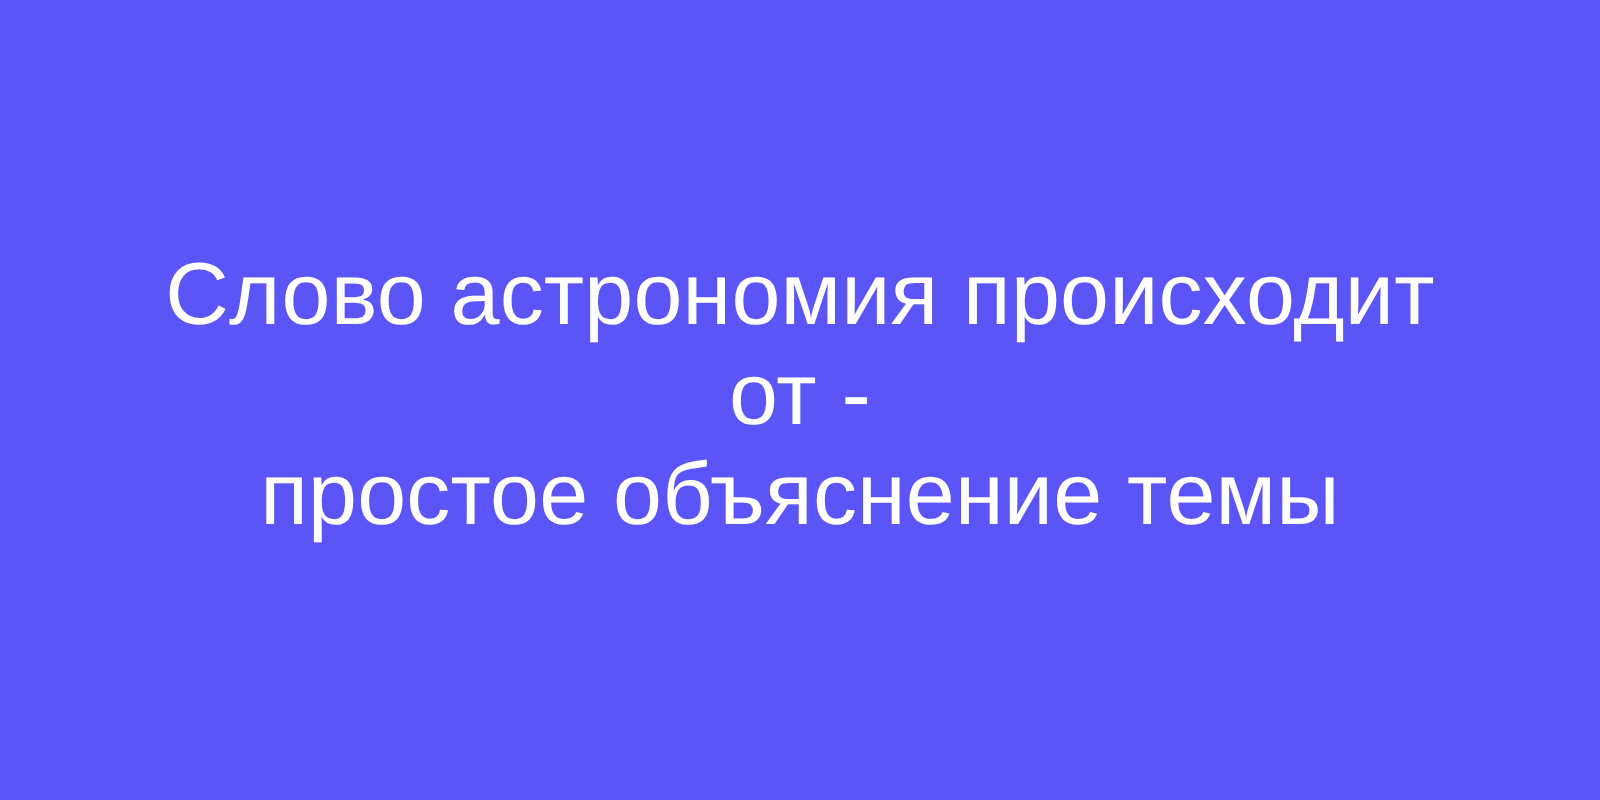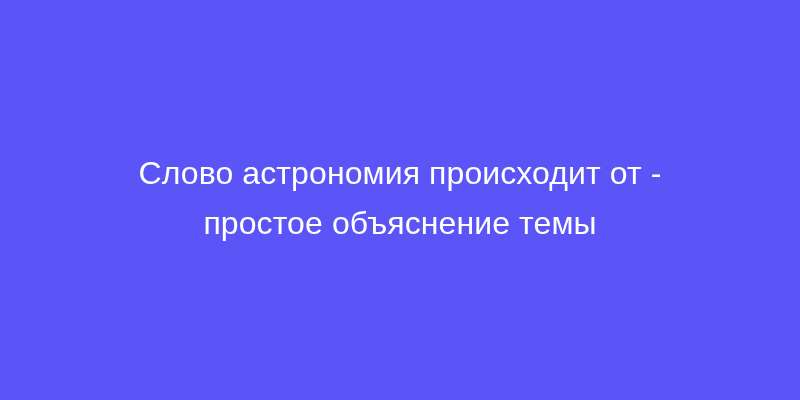--- a/index.html
+++ b/index.html
@@ -27,21 +27,21 @@
   }
 
   .headline-block {
     width: 640px;
     margin: 0;
     padding: 0;
     
     transform: translateY(-2px);
     text-align: center;
     color: #FFFFFF;
-    font-size: 32px;
+    font-size: 44px;
     font-weight: 400;
     line-height: 50px;
     letter-spacing: 0.1px;
     white-space: pre-line;
     -webkit-font-smoothing: antialiased;
   }
 </style>
 </head>
 <body>
 

